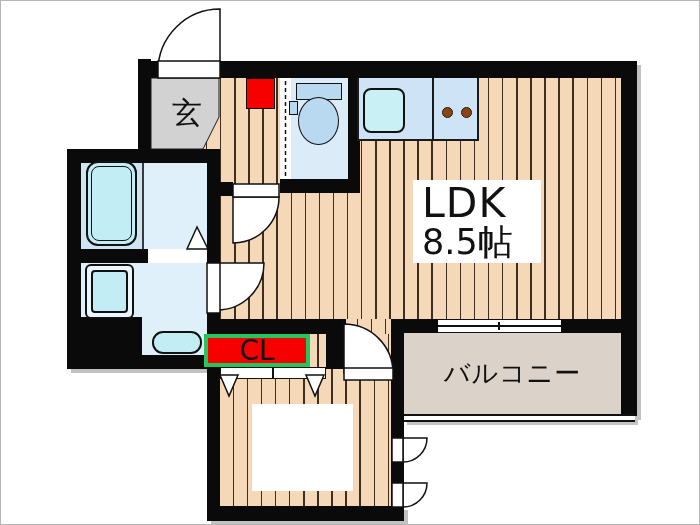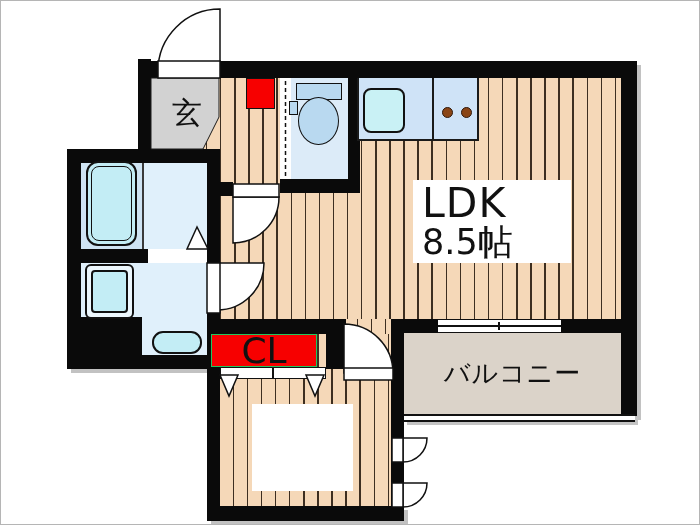--- a/index.html
+++ b/index.html
@@ -70,21 +70,21 @@
   <div class="abs" style="left:297px;top:96px;width:41px;height:48px;border:1.5px solid #111;border-radius:50%;background:var(--fixture_blue,#b9d9f0);"></div>
 
   <div class="abs" style="left:356px;top:77px;width:122px;height:63px;background:var(--kitchen_blue,#cfe3f7);border-left:2px solid #1a1a1a;border-right:2px solid #1a1a1a;border-bottom:2px solid #1a1a1a;"></div>
   <div class="abs" style="left:431px;top:77px;width:2px;height:63px;background:#1a1a1a;"></div>
   <div class="abs" style="left:362px;top:87px;width:42px;height:45px;border:2px solid #111;border-radius:8px;background:var(--sink_cyan,#c9f1f5);"></div>
   <div class="abs" style="left:441px;top:106px;width:11px;height:11px;border:1.5px solid #30180a;border-radius:50%;background:var(--burner_brown,#8a4516);"></div>
   <div class="abs" style="left:460px;top:106px;width:11px;height:11px;border:1.5px solid #30180a;border-radius:50%;background:var(--burner_brown,#8a4516);"></div>
 
   <div class="abs" style="left:245px;top:77px;width:29px;height:31px;border:1.5px solid #111;background:var(--closet_red,#f70000);"></div>
 
-  <div class="abs ctext" style="left:210px;top:333px;width:106px;height:33px;border:1px solid #22c55e;background:var(--closet_red,#f70000);font-size:36px;">
+  <div class="abs ctext" style="left:203px;top:333px;width:106px;height:33px;border:4px solid #22c55e;background:var(--closet_red,#f70000);font-size:28px;">
     <span>CL</span>
   </div>
   <div class="abs" style="left:219px;top:366px;width:106px;height:12px;border:1.5px solid #111;background:#fff;">
     <div class="abs" style="left:51px;top:0;width:1.5px;height:100%;background:#111;"></div>
   </div>
 
   <div class="abs" style="left:437px;top:318px;width:123px;height:14px;background:#fff;border-top:1.5px solid #111;border-bottom:1.5px solid #111;">
     <div class="abs" style="left:0;top:5px;width:100%;height:1.5px;background:#111;"></div>
     <div class="abs" style="left:60px;top:2px;width:1.5px;height:8px;background:#111;"></div>
   </div>
@@ -113,21 +113,21 @@
     <polygon points="196,226 186,248 207,248" fill="#fff" stroke="#111" stroke-width="1.5"></polygon>
     <polygon points="219,374 237,374 228,395" fill="#fff" stroke="#111" stroke-width="1.5"></polygon>
     <polygon points="305,374 323,374 314,395" fill="#fff" stroke="#111" stroke-width="1.5"></polygon>
 
     <line x1="284.5" y1="80" x2="284.5" y2="176" stroke="#111" stroke-width="1.5" stroke-dasharray="4,3"></line>
   </svg>
 
   <div class="abs ctext" style="left:150px;top:77px;width:62px;height:71px;font-size:30px;padding-left:10px;">
     <span>玄</span>
   </div>
-  <div class="label" style="left:412px;top:179px;width:158px;height:83px;padding-left:9px;">
+  <div class="label" style="left:412px;top:179px;width:128px;height:83px;padding-left:9px;">
     <span class="l1">LDK</span>
     <span class="l2">8.5帖</span>
   </div>
   <div class="label" style="left:251px;top:403px;width:101px;height:87px;padding-left:6px;">
   </div>
   <div class="abs ctext" style="left:403px;top:332px;width:217px;height:81px;font-size:26px;letter-spacing:1px;">
     <span>バルコニー</span>
   </div>
 
 </div>

